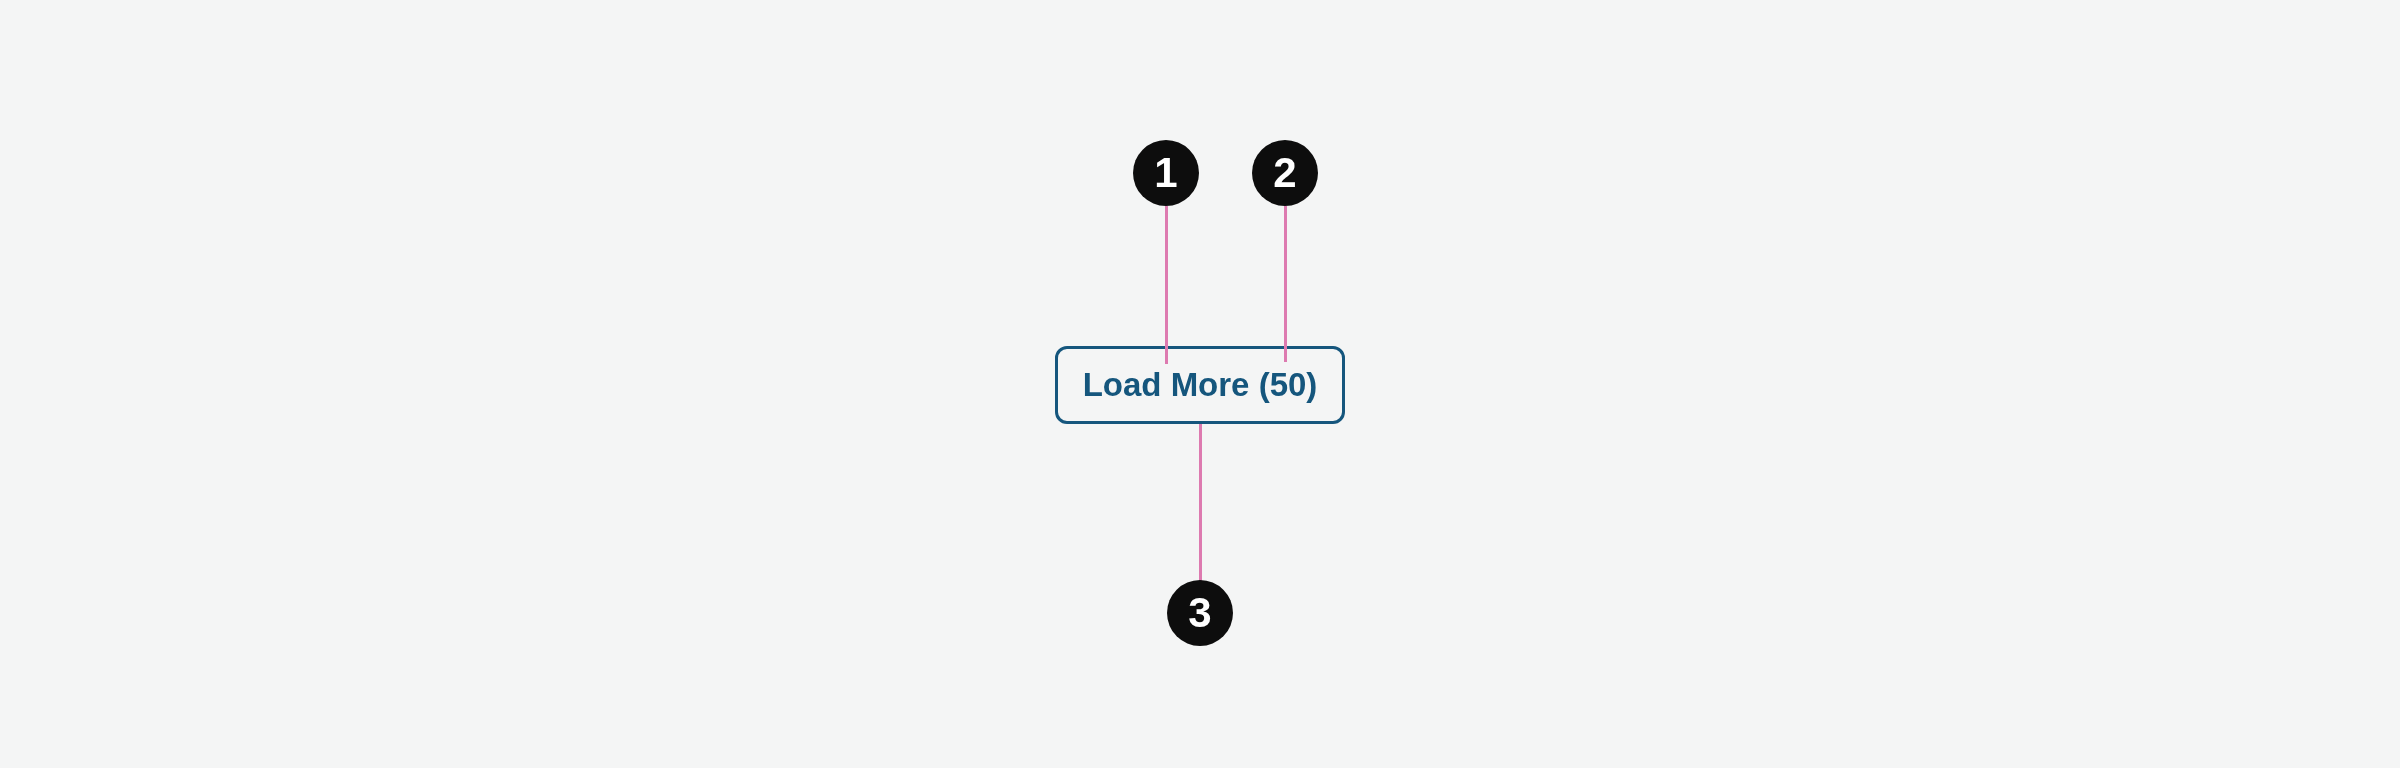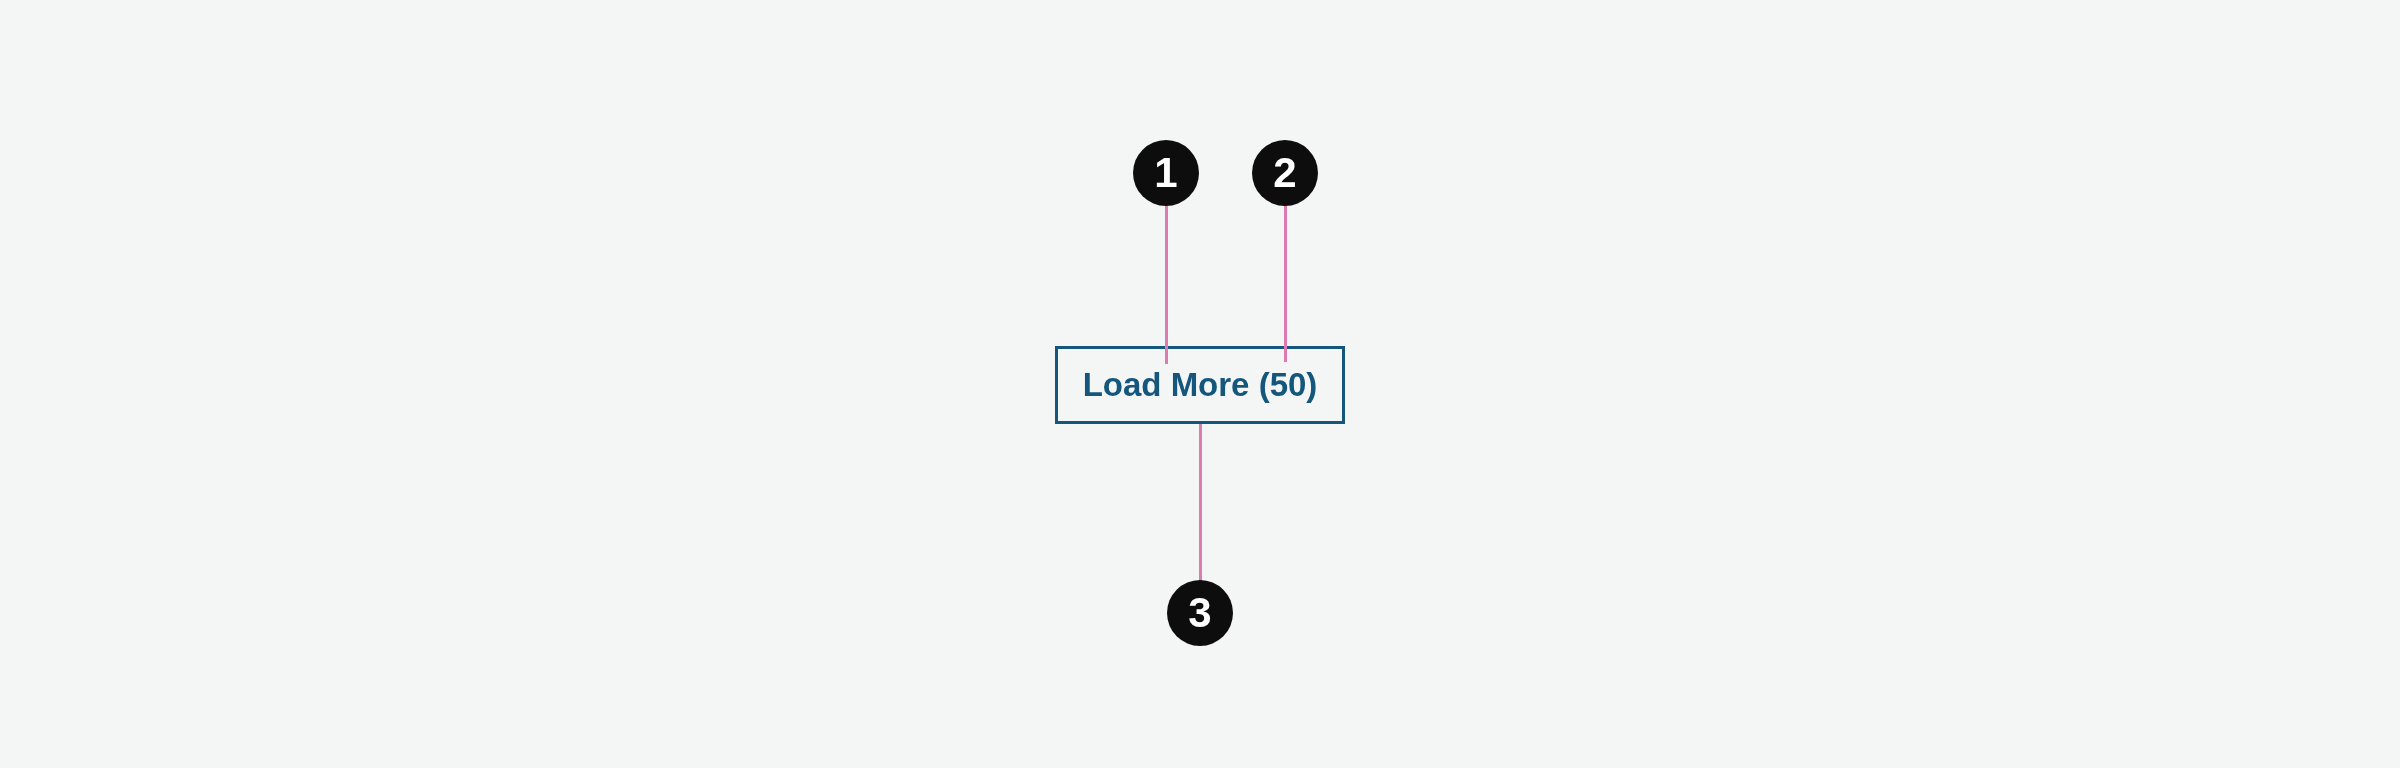--- a/index.html
+++ b/index.html
@@ -26,21 +26,21 @@
   .ui-button {
     position: absolute;
     left: 1055px;
     top: 346px;
     width: 290px;
     height: 78px;
     display: flex;
     align-items: center;
     justify-content: center;
     border: 3px solid var(--button-color);
-    border-radius: 0;
+    border-radius: 12px;
     background: transparent;
     color: var(--button-color);
     font-size: 33px;
     font-weight: bold;
     font-family: "Liberation Sans", sans-serif;
     cursor: pointer;
     z-index: 1;
   }
   .callout-line {
     position: absolute;

